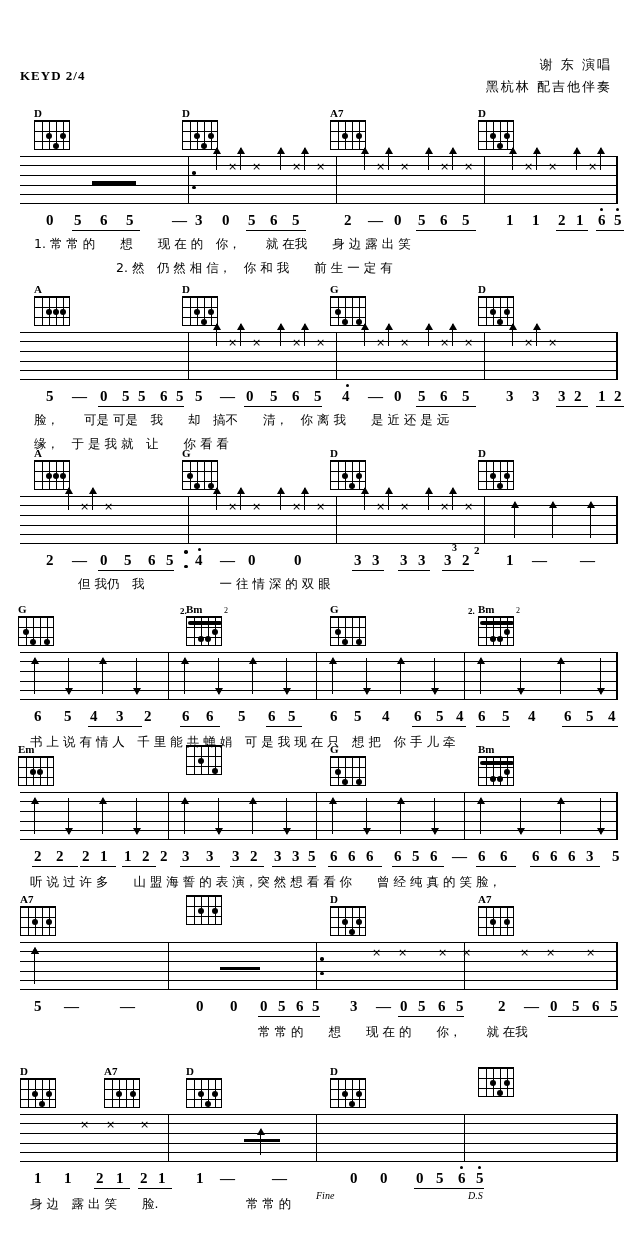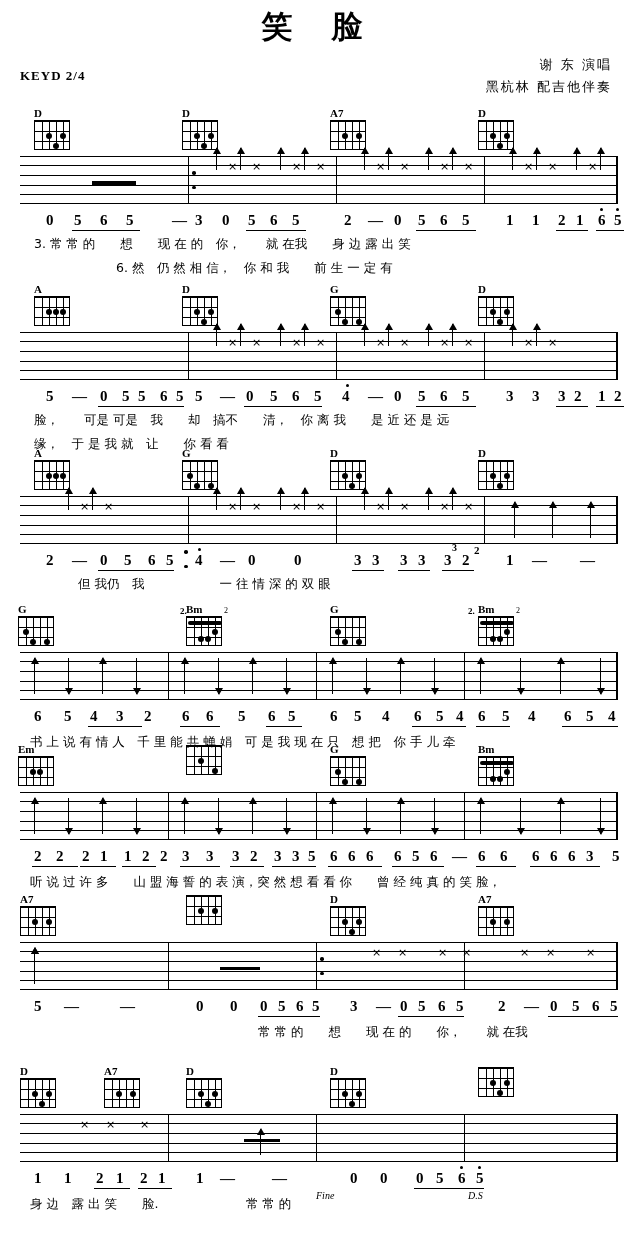--- a/index.html
+++ b/index.html
@@ -149,21 +149,20 @@
     font-family:"Liberation Serif", serif;
     font-size:10px; font-style:italic;
   }
   .mark.b { font-weight:bold; font-style:normal; font-size:9px; }
 </style>
 </head>
 <body>
 
 <div class="sheet">
 
-  <div class="title">笑 脸</div>
   <div class="keyline">KEYD 2/4</div>
   <div class="credit l1">谢 东 演唱</div>
   <div class="credit l2">黑杭林 配吉他伴奏</div>
 
   <div class="system" id="sys1" style="top:108px;">
 
     <div class="chord" style="left:34px; top:0;">
       <div class="nm">D</div>
       <div class="grid">
         <div class="v" style="left:7px"></div>
@@ -321,24 +320,24 @@
       <span class="n" style="left:556px">1</span>
       <span class="underline" style="left:536px; top:18px; width:32px"></span>
       <span class="n" style="left:578px">6</span>
       <span class="n" style="left:594px">5</span>
       <span class="underline" style="left:576px; top:18px; width:28px"></span>
       <span class="dotabove" style="left:580px; top:-4px"></span>
       <span class="dotabove" style="left:596px; top:-4px"></span>
     </div>
 
     <div class="lyric" style="top:128px;">
-      <span style="left:14px">3. 常 常 的　　想　　现 在 的　你，　　就 在我　　身 边 露 出 笑</span>
+      <span style="left:14px">1. 常 常 的　　想　　现 在 的　你，　　就 在我　　身 边 露 出 笑</span>
     </div>
     <div class="lyric" style="top:152px;">
-      <span style="left:96px">6. 然　仍 然 相 信，　你 和 我　　前 生 一 定 有</span>
+      <span style="left:96px">2. 然　仍 然 相 信，　你 和 我　　前 生 一 定 有</span>
     </div>
   </div>
 
   <div class="system" id="sys2" style="top:284px;">
     <div class="chord" style="left:34px; top:0;">
       <div class="nm">A</div>
       <div class="grid">
         <div class="v" style="left:7px"></div>
           <div class="v" style="left:14px"></div>
           <div class="v" style="left:21px"></div>

